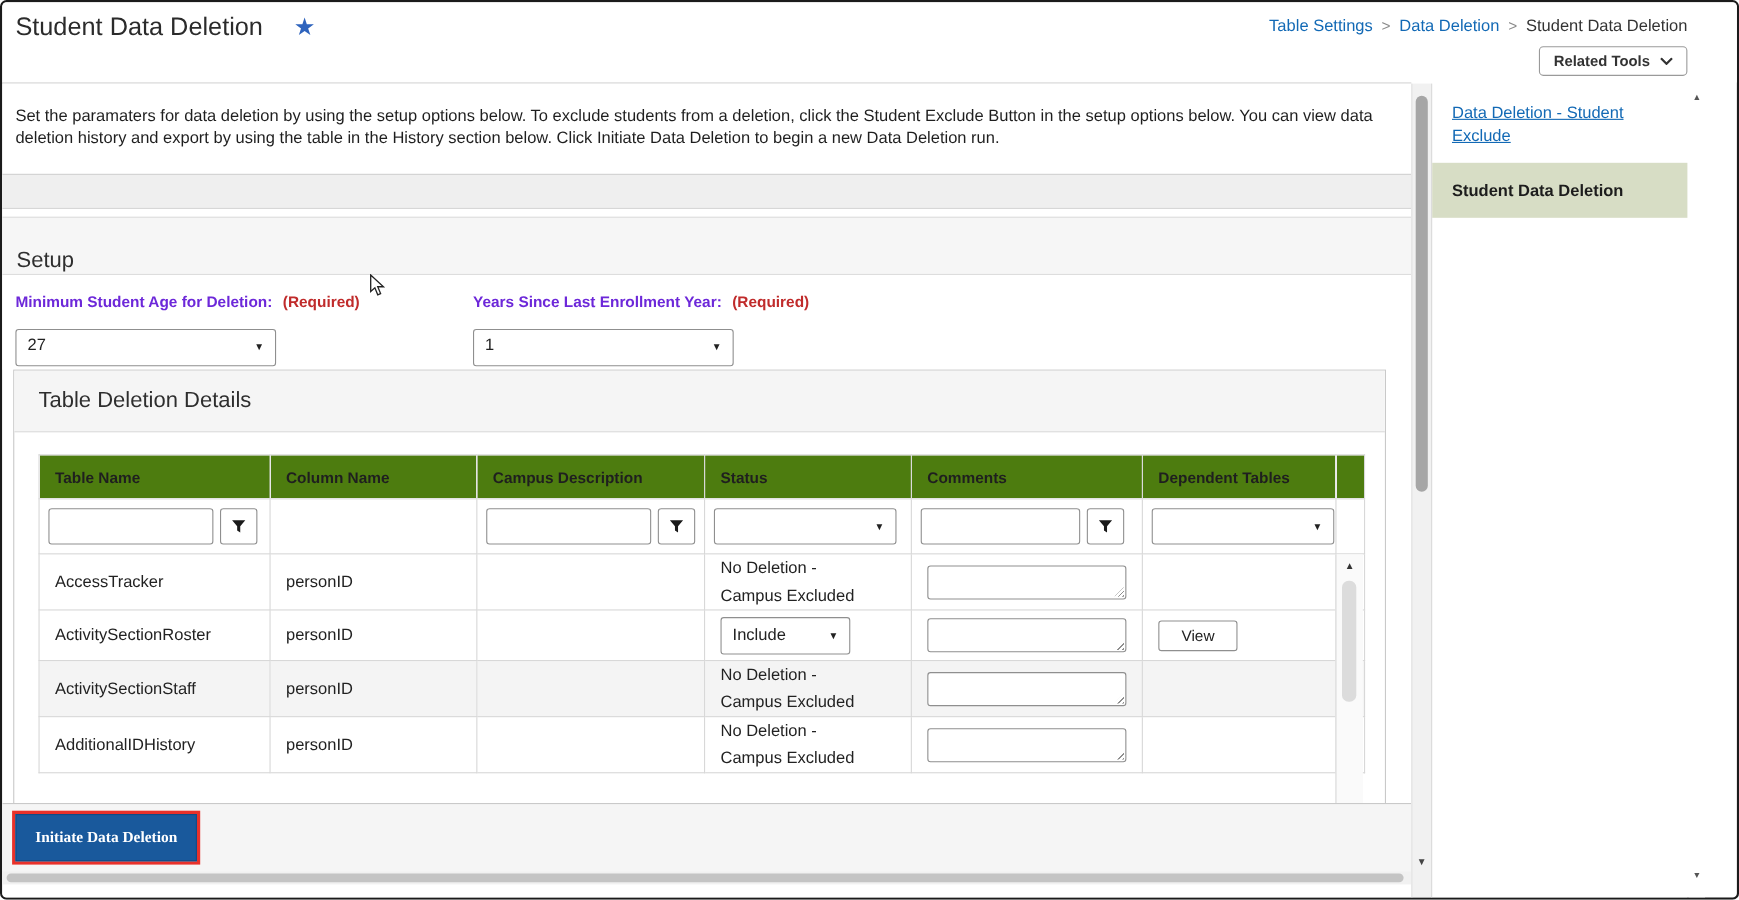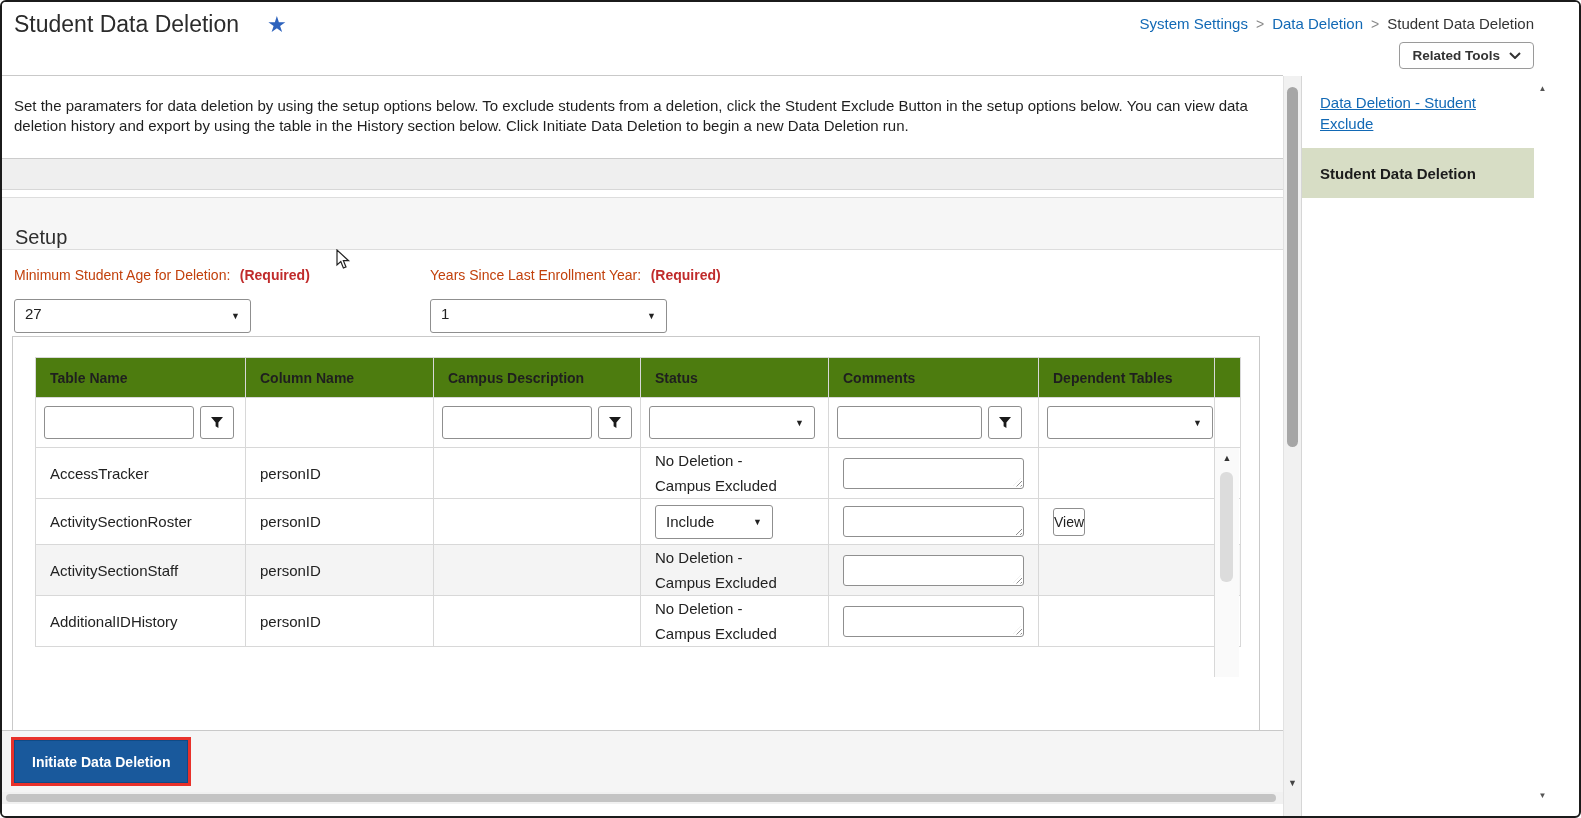--- a/index.html
+++ b/index.html
@@ -32,21 +32,21 @@
   .main { position:absolute; top:74px; left:0; width:1281px; height:740px; background:#fff; overflow:hidden; }
   .description { padding:20px 16px 22px 12px; font-size:15px; line-height:20px; color:#1f1f1f; border-bottom:1px solid #ccc; }
   .toolbar-strip { height:31px; background:#efefef; border-bottom:1px solid #d7d7d7; }
   .strip-gap { height:7px; background:#fff; }
   .setup-header { height:53px; background:#f6f6f6; border-top:1px solid #ddd; border-bottom:1px solid #ddd;
     display:flex; align-items:flex-end; padding-left:13px; font-size:20px; color:#2e2e2e; }
   .setup-form { position:relative; height:86px; background:#fff; }
   .field { position:absolute; top:16px; }
   .field-1 { left:12px; }
   .field-2 { left:428px; }
-  .field-label { font-size:14px; font-weight:normal; color:#c2410c; }
+  .field-label { font-size:14px; font-weight:bold; color:#6d28d9; }
   .required-tag { color:#c02b2b; margin-left:5px; font-weight:bold; font-size:14px; }
   .select-box {
     position:relative; margin-top:15px; width:237px; height:34px;
     border:1px solid #8f8f8f; border-radius:3px; background:#fff;
     display:flex; align-items:center; padding:0 28px 5px 10px; font-size:15px; cursor:pointer;
   }
   .caret { position:absolute; right:10px; top:50%; transform:translateY(-50%); font-size:9px; color:#222; line-height:1; }
 
   
   .table-section { position:relative; margin:0 23px 0 10px; height:396px; border:1px solid #c9c9c9; background:#fff; }
@@ -66,31 +66,31 @@
     display:flex; align-items:center; justify-content:center; cursor:pointer; }
   .filter-select { position:relative; width:166px; height:33px; border:1px solid #8f8f8f; border-radius:3px; background:#fff; cursor:pointer; }
   .status-text { width:130px; line-height:25px; font-size:15px; }
   .row-select { position:relative; width:118px; height:34px; border:1px solid #8f8f8f; border-radius:3px; background:#fff;
     display:flex; align-items:center; padding:0 22px 0 10px; font-size:15px; cursor:pointer; }
   .comment-wrap { position:relative; width:181px; height:31px; }
   .comment-box { width:181px; height:31px; border:1px solid #8f8f8f; border-radius:3px; resize:none; background:#fff; font-family:"Liberation Sans",sans-serif; }
   .grip { position:absolute; right:2px; bottom:2px; width:9px; height:9px; pointer-events:none;
     background:repeating-linear-gradient(135deg, transparent 0 2px, #8f8f8f 2px 3px);
     clip-path:polygon(100% 0, 100% 100%, 0 100%); }
-  .view-btn { padding:5px 0; border:1px solid #8f8f8f; border-radius:3px; background:#fff; font-size:14px; color:#222; cursor:pointer; font-family:"Liberation Sans",sans-serif; }
+  .view-btn { padding:5px 20px; border:1px solid #8f8f8f; border-radius:3px; background:#fff; font-size:14px; color:#222; cursor:pointer; font-family:"Liberation Sans",sans-serif; }
   .sb-col { background:#fafafa; }
   .table-vscroll { position:absolute; top:91px; right:1px; width:25px; height:229px; background:#fafafa; border-left:1px solid #d8d8d8; }
   .table-vscroll .t-arrow { position:absolute; top:5px; left:0; width:100%; text-align:center; font-size:9px; color:#333; cursor:pointer; }
   .table-vscroll .t-thumb { position:absolute; top:24px; left:5px; width:13px; height:110px; background:#dcdcdc; border-radius:6px; cursor:pointer; }
 
   
   .main-footer { position:absolute; left:0; top:654px; width:1281px; height:62px; background:#f5f5f5; border-top:1px solid #c9c9c9; z-index:10; }
   .initiate-wrap { position:absolute; left:9px; top:6px; border:3px solid #e8312a; }
   .initiate-btn { display:block; height:43px; padding:0 17px; background:#19599c; color:#fff; font-weight:bold; font-size:14px;
-    border:1px solid #0f4a86; cursor:pointer; font-family:Liberation Sans, sans-serif; }
+    border:1px solid #0f4a86; cursor:pointer; font-family:Liberation Serif, serif; }
   .main-hscroll { position:absolute; left:0; top:716px; width:1281px; height:12px; background:#f1f1f1; z-index:11; }
   .main-hscroll .h-thumb { position:absolute; left:4px; top:2px; height:8px; width:1270px; background:#c4c4c4; border-radius:4px; cursor:pointer; }
 
   
   .main-vscroll { position:absolute; top:74px; left:1281px; width:18px; height:740px; background:#f1f1f1; border-left:1px solid #e2e2e2; z-index:12; }
   .main-vscroll .v-thumb { position:absolute; top:11px; left:3px; width:11px; height:360px; background:#a6a6a6; border-radius:6px; cursor:pointer; }
   .main-vscroll .v-down { position:absolute; bottom:28px; left:0; width:100%; text-align:center; font-size:9px; color:#444; cursor:pointer; }
 
   
   .sidebar { position:absolute; top:74px; left:1299px; width:233px; height:740px; background:#fff; border-left:1px solid #d6d6d6; }
@@ -108,21 +108,21 @@
 </style>
 </head>
 <body>
 
 <div class="page">
 
   <div class="top-header">
     <div class="page-title">Student Data Deletion</div>
     <div class="fav-star">★</div>
     <div class="breadcrumb">
-      <span class="crumb-link">System Settings</span><span class="crumb-sep">&gt;</span><span class="crumb-link">Data Deletion</span><span class="crumb-sep">&gt;</span><span class="crumb-current">Student Data Deletion</span>
+      <span class="crumb-link">Table Settings</span><span class="crumb-sep">&gt;</span><span class="crumb-link">Data Deletion</span><span class="crumb-sep">&gt;</span><span class="crumb-current">Student Data Deletion</span>
     </div>
     <button class="related-tools">
       <span>Related Tools</span>
       <svg width="12" height="7" viewBox="0 0 12 7">
           <polyline points="1,1 6,6 11,1" fill="none" stroke="#333" stroke-width="2"></polyline>
         </svg>
     </button>
   </div>
   <div class="header-divider"></div>
 
@@ -149,20 +149,21 @@
         <span class="field-label">Years Since Last Enrollment Year:</span>
         <span class="required-tag">(Required)</span>
         <div class="select-box">
           <span>1</span>
           <span class="caret">▼</span>
         </div>
       </div>
     </div>
 
     <div class="table-section">
+      <div class="section-title">Table Deletion Details</div>
 
       <div class="grid-wrap">
         <table class="grid">
           <colgroup>
             <col style="width:210px">
               <col style="width:188px">
               <col style="width:207px">
             <col style="width:188px">
               <col style="width:210px">
               <col style="width:176px">

